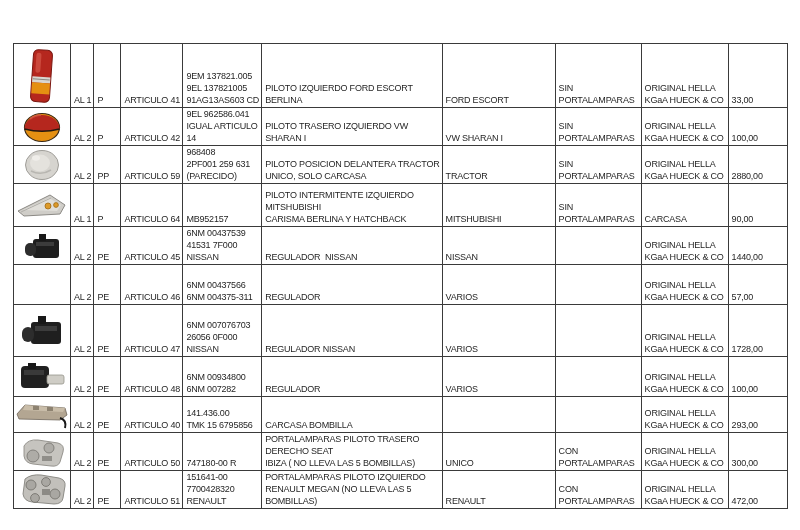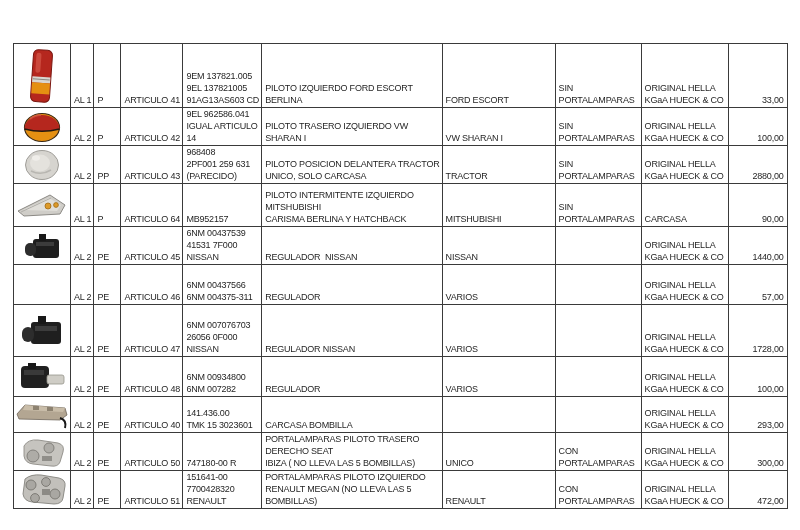--- a/index.html
+++ b/index.html
@@ -13,21 +13,21 @@
   }
   td{
     border:1px solid #3a3a3a;
     vertical-align:bottom;
     padding:0 2px 1px 3px;
     font-size:9px;line-height:12px;letter-spacing:-0.2px;
     overflow:visible;
   }
   td .c{white-space:pre;}
   td.img{vertical-align:middle;text-align:center;padding:1px;}
-  td.num{text-align:right;padding-right:3px;}
+  td.num{text-align:left;padding-right:3px;}
   svg{display:inline-block;vertical-align:middle;}
 </style>
 </head>
 <body>
 
 <table class="price-list">
   <colgroup>
     <col style="width:57px">
       <col style="width:23px">
       <col style="width:27px">
@@ -139,21 +139,21 @@
         <ellipse cx="13" cy="9" rx="4" ry="2.8" fill="#f0eeea"></ellipse>
       </svg>
     </td>
     <td>
           <div class="c">AL 2</div>
         </td>
     <td>
           <div class="c">PP</div>
         </td>
     <td>
-          <div class="c">ARTICULO 43</div>
+          <div class="c">ARTICULO 59</div>
         </td>
     <td>
           <div class="c">968408
 2PF001 259 631
 (PARECIDO)</div>
         </td>
     <td>
           <div class="c">PILOTO POSICION DELANTERA TRACTOR
 UNICO, SOLO CARCASA</div>
         </td>
@@ -384,21 +384,21 @@
           <div class="c">AL 2</div>
         </td>
     <td>
           <div class="c">PE</div>
         </td>
     <td>
           <div class="c">ARTICULO 40</div>
         </td>
     <td>
           <div class="c">141.436.00
-TMK 15 3023601</div>
+TMK 15 6795856</div>
         </td>
     <td>
           <div class="c">CARCASA BOMBILLA</div>
         </td>
     <td>
           <div class="c"></div>
         </td>
     <td>
           <div class="c"></div>
         </td>

